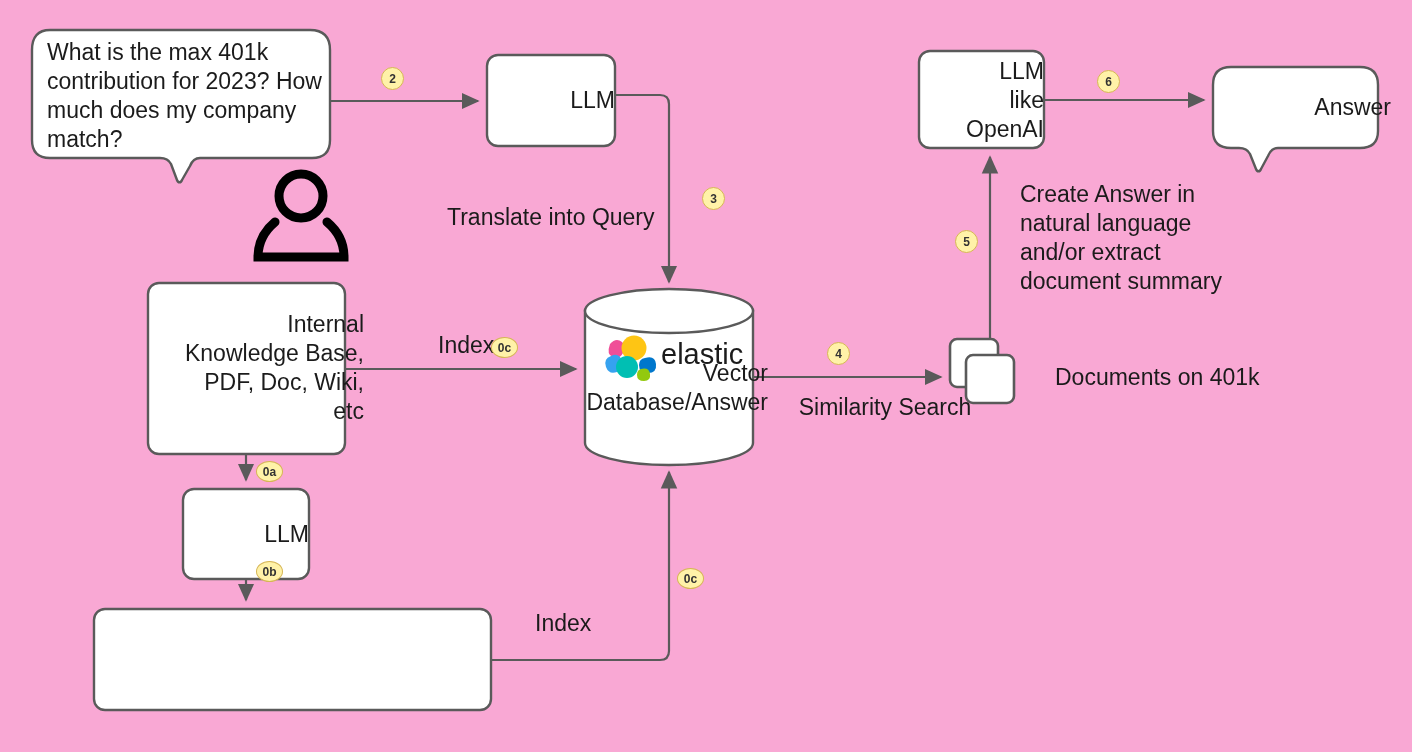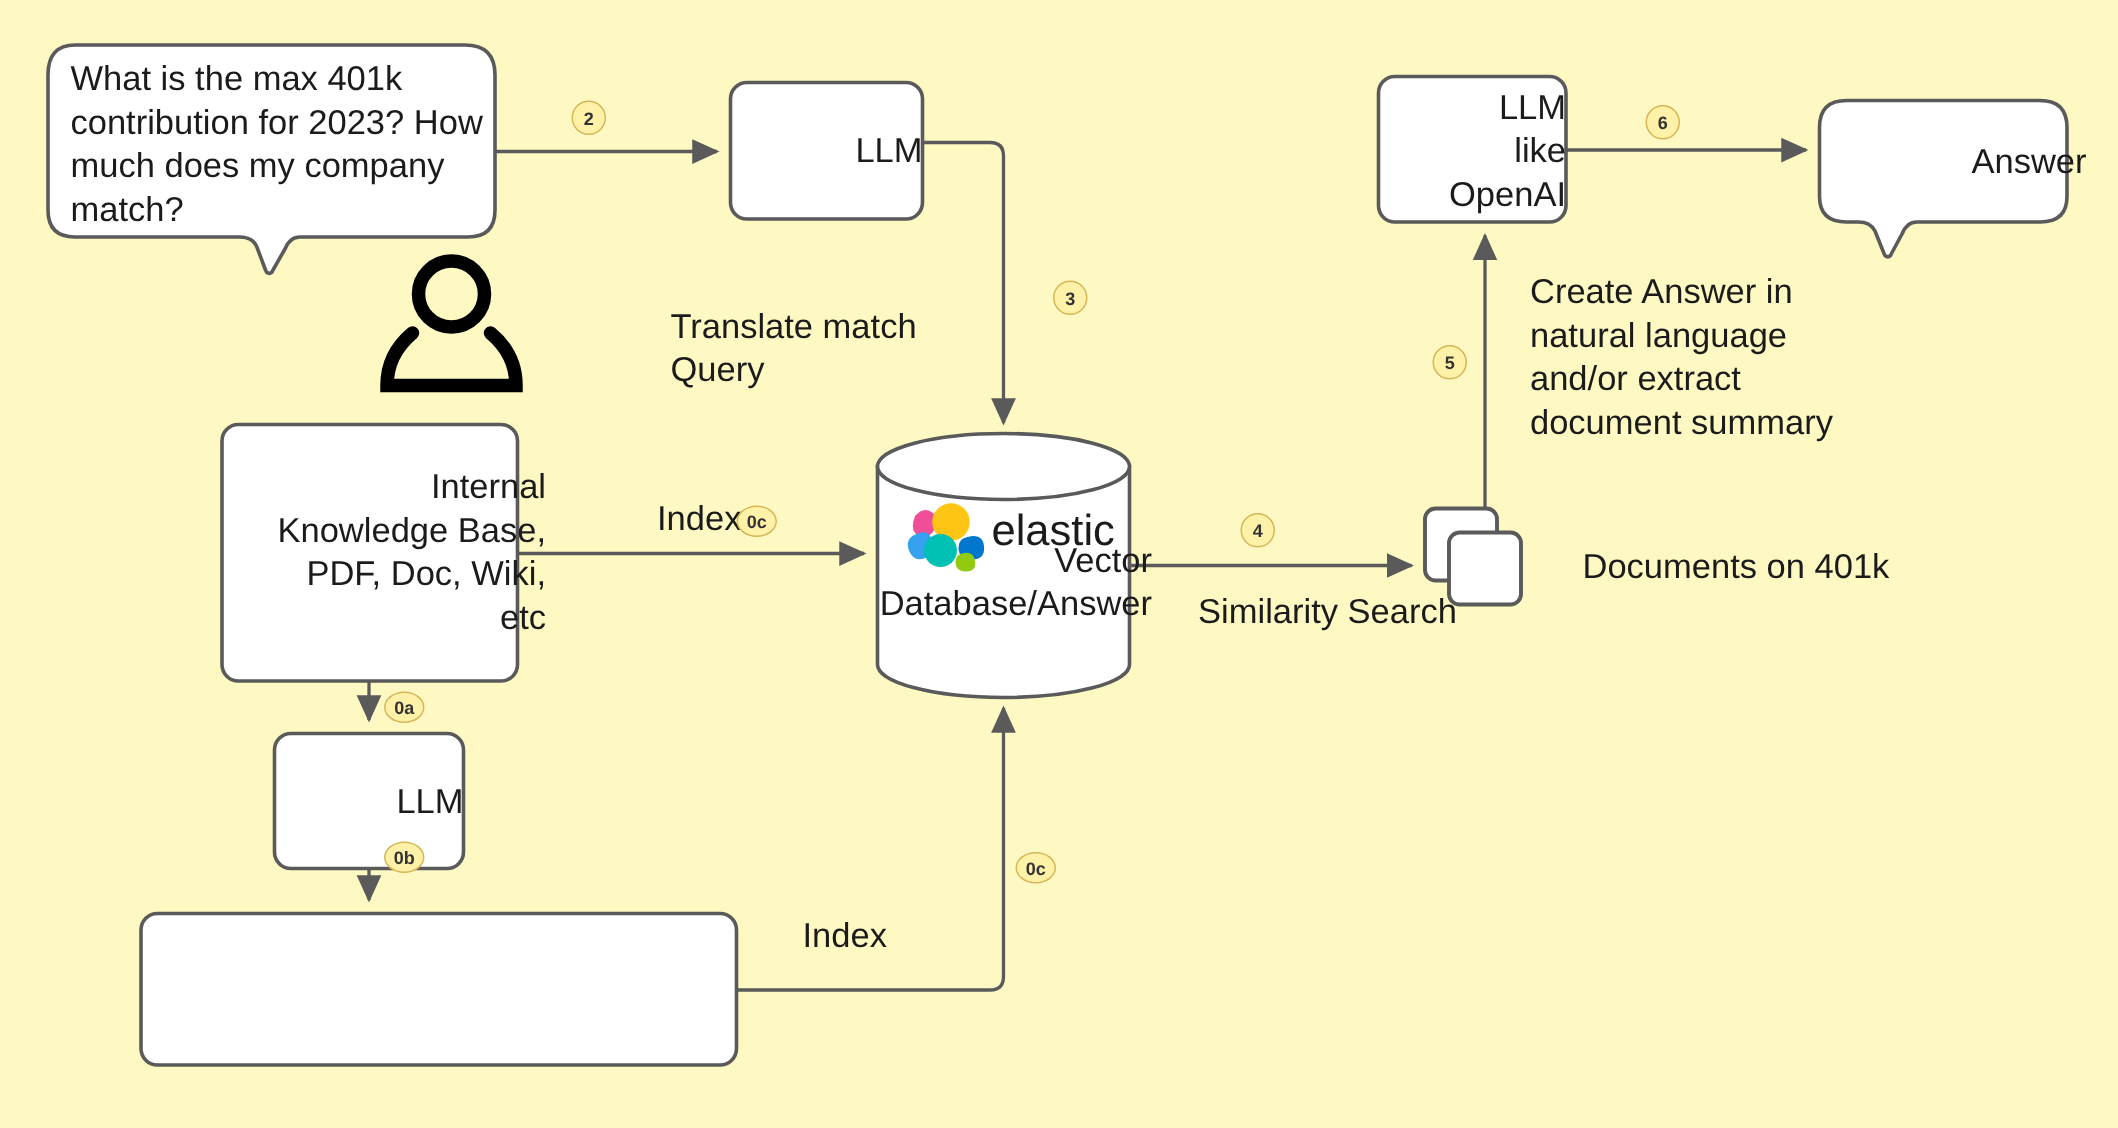--- a/index.html
+++ b/index.html
@@ -7,21 +7,21 @@
     padding: 0;
     background: #ffffff;
   }
   body {
     font-family: "Liberation Sans", sans-serif;
   }
   #stage {
     position: relative;
     width: 1412px;
     height: 752px;
-    background: #fef9c3;
+    background: #f9a8d4;
     overflow: hidden;
   }
   .svg-layer {
     position: absolute;
     left: 0;
     top: 0;
     width: 1412px;
     height: 752px;
   }
   .node-text {
@@ -173,21 +173,21 @@
     </g>
   </svg>
 
   <div class="node-text" style="left:47px; top:38px; width:276px; text-align:left;">What is the max 401k
 contribution for 2023? How
 much does my company
 match?</div>
 
   <div class="node-text" style="left:487px; top:86px; width:128px;">LLM</div>
 
-  <div class="edge-label" style="left:447px; top:203px; width:220px;">Translate match Query</div>
+  <div class="edge-label" style="left:447px; top:203px; width:220px;">Translate into Query</div>
 
   <div class="node-text" style="left:148px; top:310px; width:197px;padding-left:19px;">Internal
 Knowledge Base,
 PDF, Doc, Wiki,
 etc</div>
 
   <div class="edge-label" style="left:438px; top:331px; width:80px; text-align:left;">Index</div>
 
   <div class="node-text" style="left:183px; top:520px; width:126px;">LLM</div>
 

